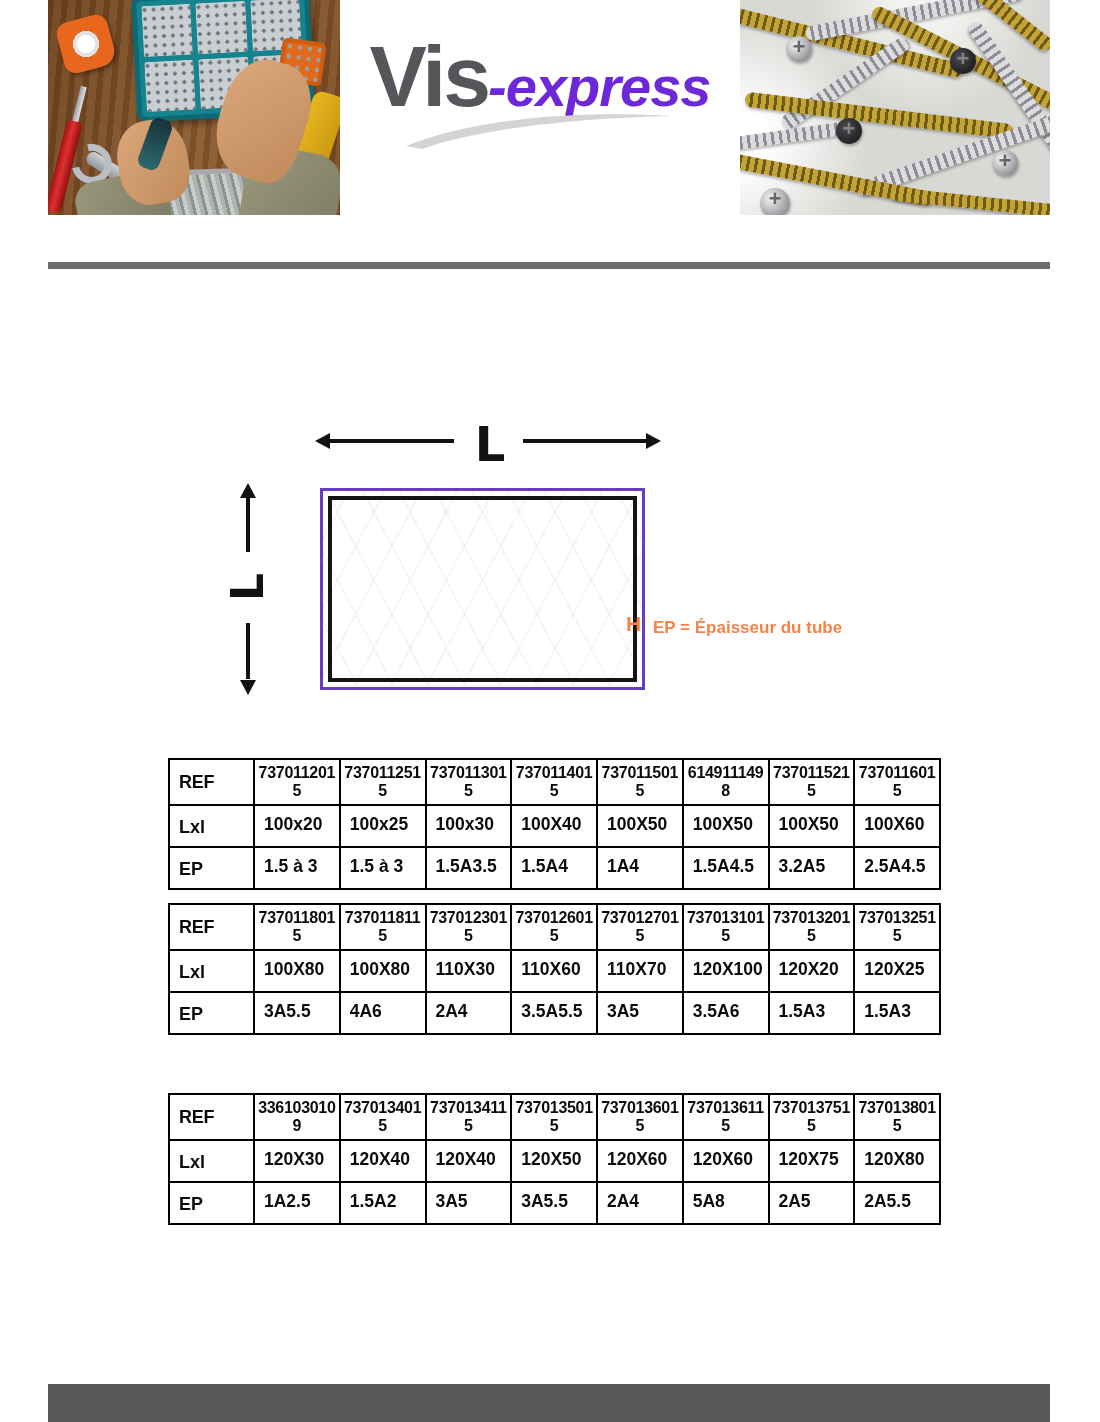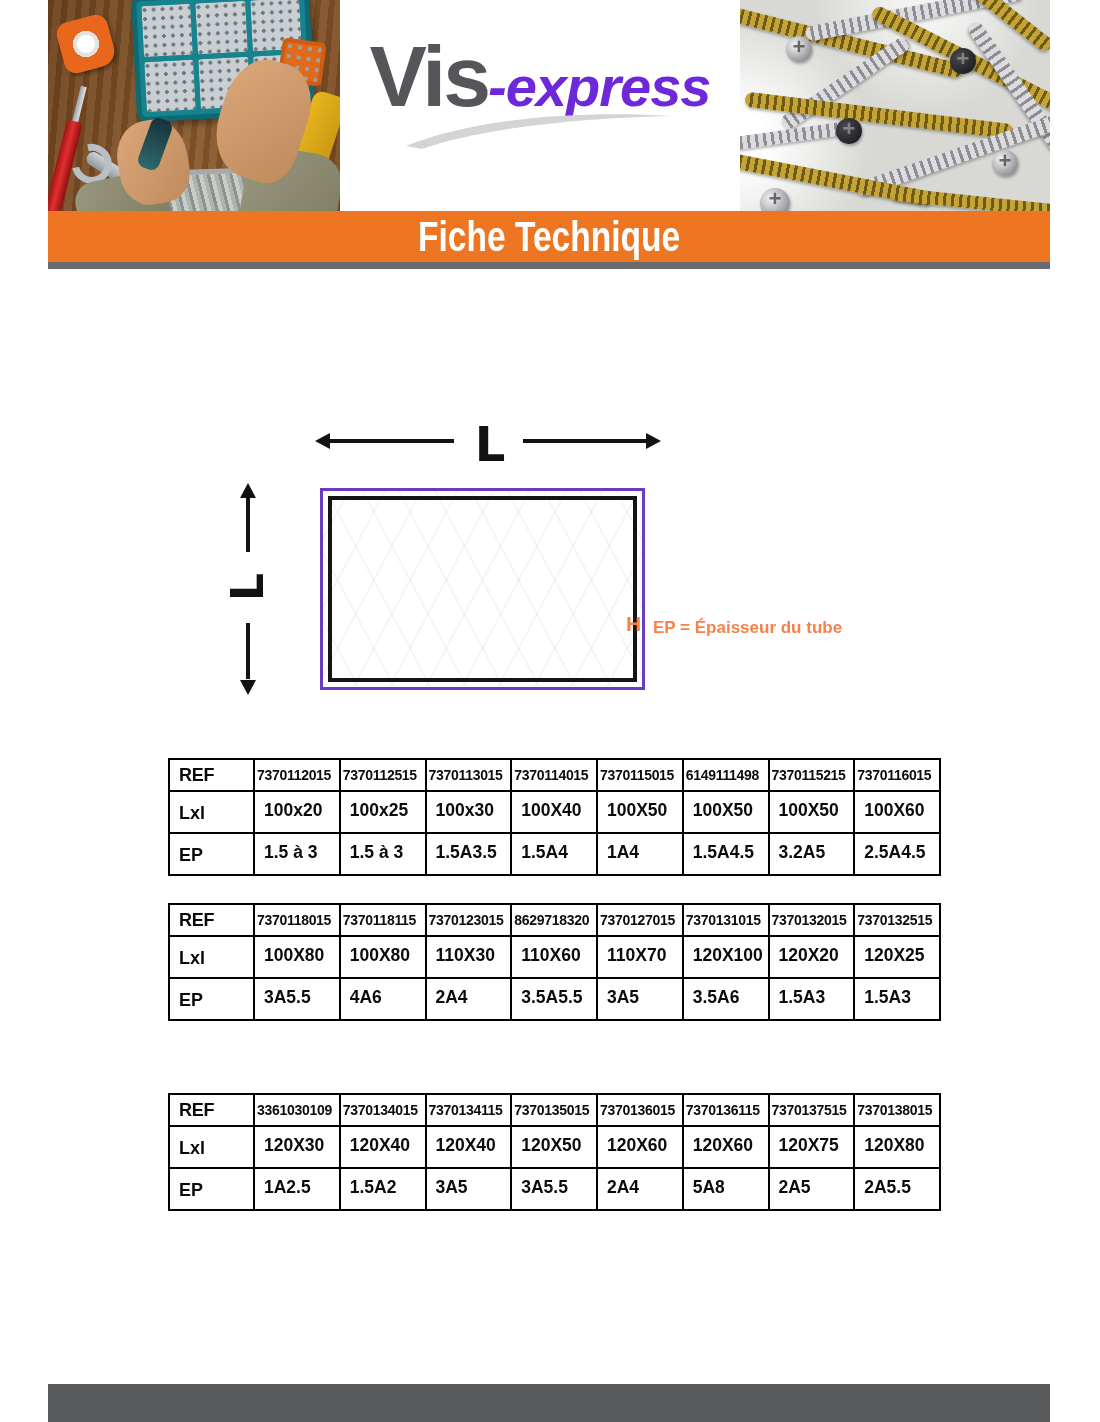--- a/index.html
+++ b/index.html
@@ -127,22 +127,22 @@
   .h-label { position:absolute; left:626px; top:612px; font-weight:bold; font-size:21px; color:var(--legend-orange,#f6824a); z-index:3; }
   .ep-legend { position:absolute; left:653px; top:618px; font-weight:bold; font-size:17px; color:var(--legend-orange,#f6824a); }
 
   
   table.spec { position:absolute; left:168px; width:773px; border-collapse:collapse; table-layout:fixed; background:#fff; }
   #table-0 { top:758px; } #table-1 { top:903px; } #table-2 { top:1093px; }
   table.spec col.c-label { width:85px; }
   table.spec td { border:2px solid #000; font-weight:bold; color:#0b0b0b;
     padding:6px 4px 6px 9px; word-break:break-all; }
   table.spec td.lbl { font-size:18px; vertical-align:middle; word-break:normal; }
-  tr.row-ref { height:32px; }
-  tr.row-ref td { font-size:14px; text-align:left; vertical-align:middle; padding:4px 2px; letter-spacing:-.3px; }
+  tr.row-ref { height:39px; }
+  tr.row-ref td { font-size:16px; text-align:center; vertical-align:middle; padding:4px 2px; letter-spacing:-.3px; }
   tr.row-ref td.lbl { font-size:18px; text-align:left; padding-left:9px; }
   tr.row-lxl, tr.row-ep { height:42px; }
   tr.row-lxl td, tr.row-ep td { font-size:17.5px; vertical-align:top; padding-top:8px; }
 
   
   .footer-bar { position:absolute; left:48px; top:1384px; width:1002px; height:38px; background:var(--footer-gray,#58595b); }
 </style>
 </head>
 <body>
 
@@ -189,23 +189,20 @@
     <div class="rod gold r6"></div>
     <div class="rod silver r10"></div>
     <div class="rod gold r11"></div>
     <div class="shead h1s"></div>
     <div class="shead h2s"></div>
     <div class="shead h3s"></div>
     <div class="shead h4s"></div>
     <div class="shead h5s"></div>
   </div>
 
-  <div class="banner">
-    <span>Fiche Technique</span>
-  </div>
   <div class="banner-strip"></div>
 
   <div class="ptitle">
   </div>
 
   <div class="arrow-top">
     <div class="tri tri-l"></div>
     <div class="dim-line seg-a"></div>
     <div class="dim-L">L</div>
     <div class="dim-line seg-b"></div>
@@ -269,21 +266,21 @@
     <colgroup>
         <col class="c-label">
         <col span="8">
       </colgroup>
     <tbody>
         <tr class="row-ref">
           <td class="lbl">REF</td>
           <td>7370118015</td>
           <td>7370118115</td>
           <td>7370123015</td>
-          <td>8629718320</td>
+          <td>7370126015</td>
           <td>7370127015</td>
           <td>7370131015</td>
           <td>7370132015</td>
           <td>7370132515</td>
         </tr>
         <tr class="row-lxl">
           <td class="lbl">Lxl</td>
           <td>100X80</td>
           <td>100X80</td>
           <td>110X30</td>

